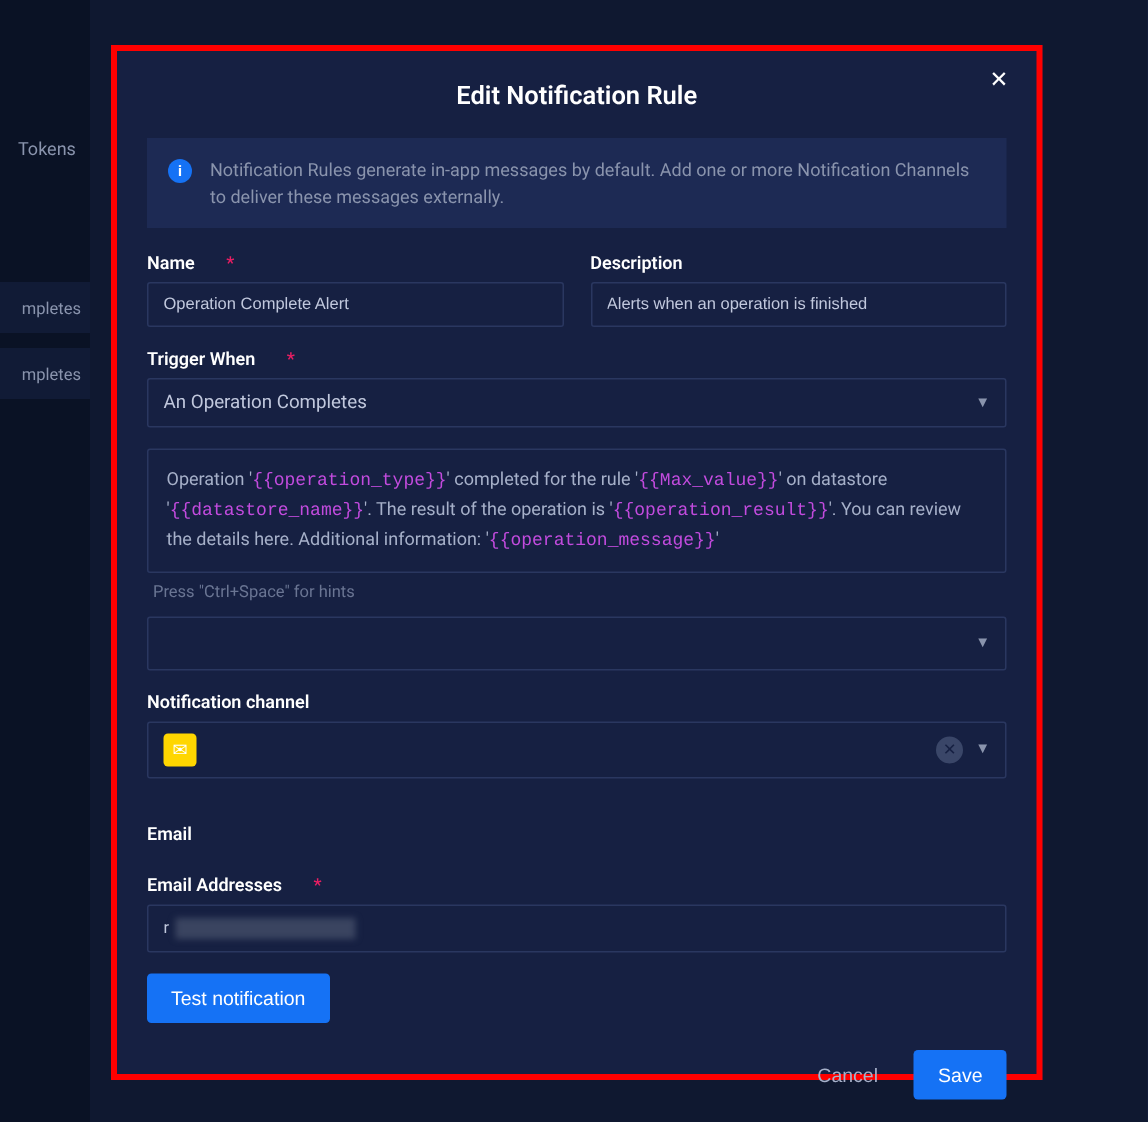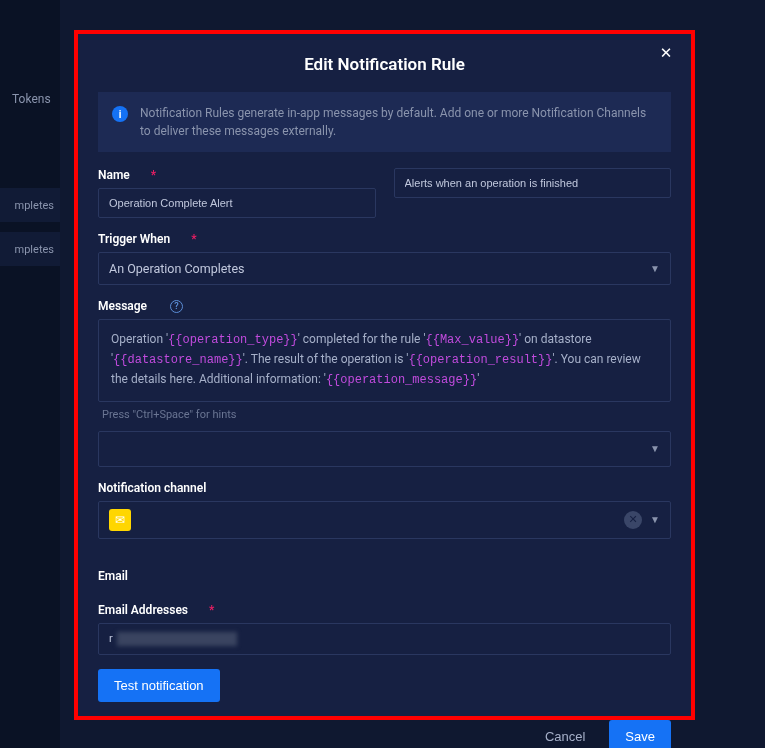--- a/index.html
+++ b/index.html
@@ -303,40 +303,39 @@
 
     <div class="row">
       <div class="field">
         <div class="field-label">
           <span>Name</span>
           <span class="required">*</span>
         </div>
         <input class="text-input" type="text" value="Operation Complete Alert" style="">
       </div>
       <div class="field">
+        <div class="field-label">
+          <span>Description</span>
+        </div>
         <input class="text-input" type="text" value="Alerts when an operation is finished" style="">
       </div>
     </div>
 
     <div class="field" style="margin-bottom:14px;">
       <div class="field-label">
         <span>Trigger When</span>
         <span class="required">*</span>
       </div>
       <div class="select-wrap">
         <span>An Operation Completes</span>
         <span class="chevron">▼</span>
       </div>
     </div>
 
     <div class="field">
-      <div class="field-label">
-        <span>Message</span>
-        <span class="help-icon">?</span>
-      </div>
       <div class="message-box">
         <span>Operation '</span><span class="token">{{operation_type}}</span><span>' completed for the rule '</span><span class="token">{{Max_value}}</span><span>' on datastore '</span><span class="token">{{datastore_name}}</span><span>'. The result of the operation is '</span><span class="token">{{operation_result}}</span><span>'. You can review the details here. Additional information: '</span><span class="token">{{operation_message}}</span><span>'</span>
       </div>
       <div class="hint-text">Press "Ctrl+Space" for hints</div>
     </div>
 
     <div class="field" style="margin-bottom:14px;">
       <div class="tags-select">
         <span class="chevron">▼</span>
       </div>

